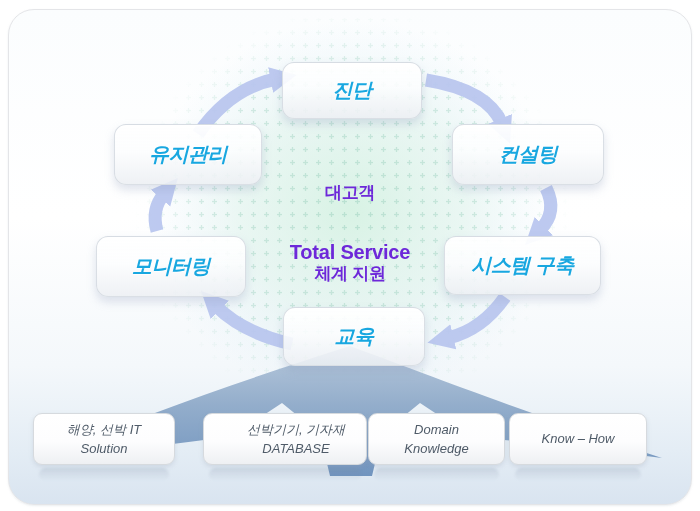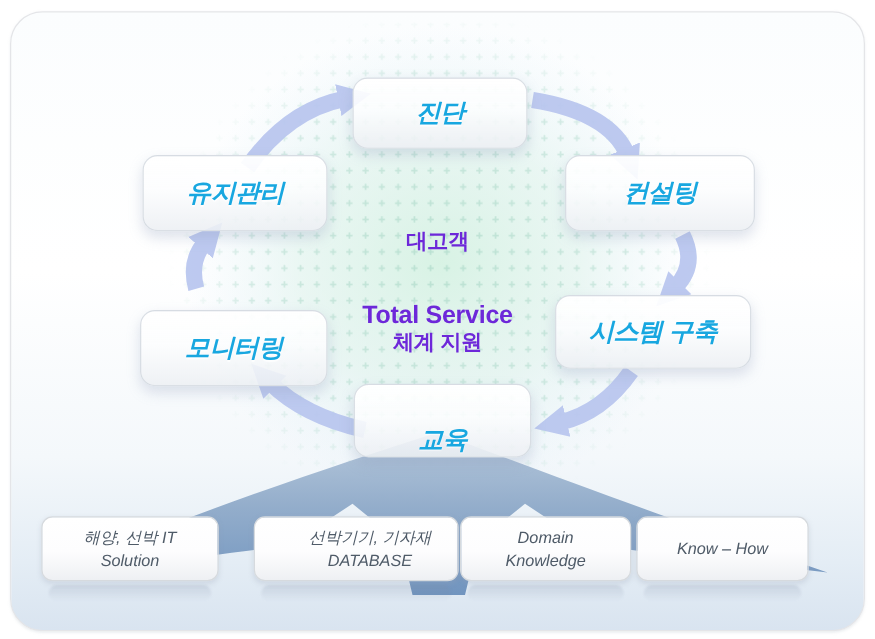--- a/index.html
+++ b/index.html
@@ -27,22 +27,22 @@
   }
   .cycle-node .lbl{
     font-size:20px;font-weight:bold;font-style:italic;
     color:#18a7e0;letter-spacing:-0.5px;
     text-shadow:0 1px 1px rgba(255,255,255,.85);
     white-space:nowrap;
   }
   .n-diagnosis{left:282px;top:62px;width:138px;height:55px;}
   .n-consulting{left:452px;top:124px;width:150px;height:59px;}
   .n-system{left:444px;top:236px;width:155px;height:57px;}
-  .n-education{left:283px;top:307px;width:140px;height:57px;align-items:flex-end;}
-  .n-monitoring{left:112px;top:236px;width:148px;height:59px;margin-top:12px;}
+  .n-education{left:283px;top:307px;width:140px;height:57px;}
+  .n-monitoring{left:96px;top:236px;width:148px;height:59px;}
   .n-maintenance{left:114px;top:124px;width:146px;height:59px;}
   
   .center-title{
     position:absolute;left:250px;top:183px;width:200px;
     text-align:center;color:#6d28d9;font-weight:bold;line-height:1.22;
     letter-spacing:-0.3px;
   }
   .center-title .k{display:block;font-size:17px;}
   .center-title .e{display:block;font-size:20px;letter-spacing:-0.2px;margin-top:36px;}
   

